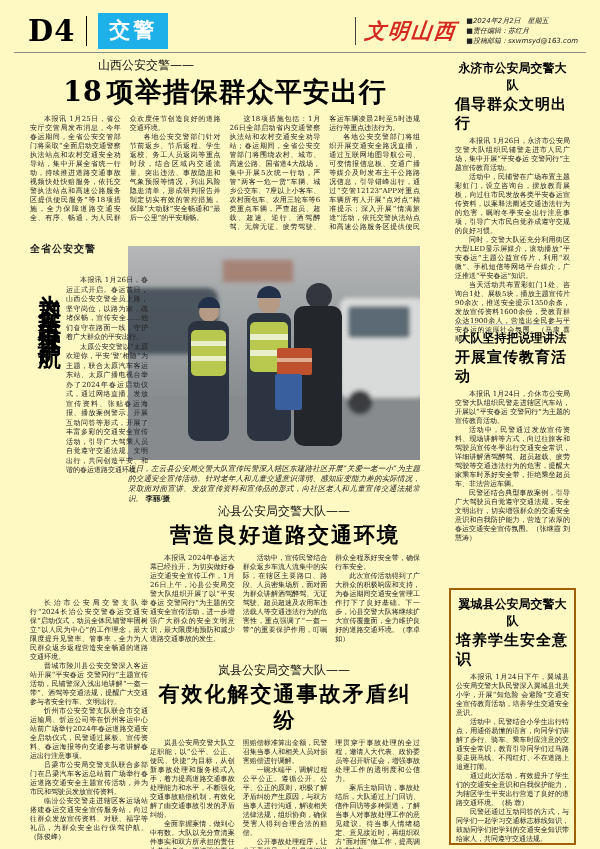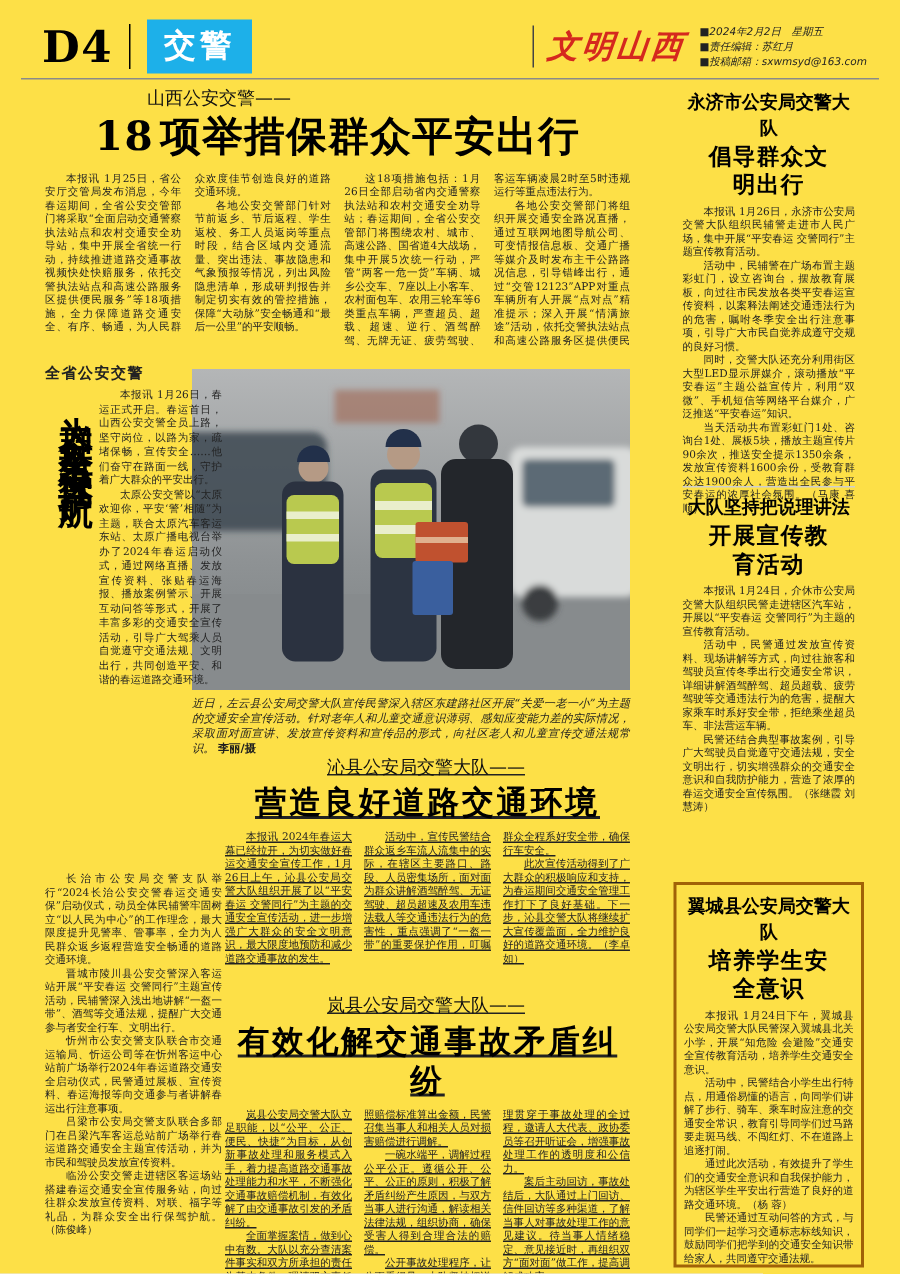--- a/index.html
+++ b/index.html
@@ -1,16 +1,16 @@
 <!DOCTYPE html>
 <html><head>
 <meta charset="utf-8">
 <style>
   html,body{margin:0;padding:0;background:#e9e9e9;}
-  .page{position:relative;width:600px;height:849px;background:#fde047;overflow:hidden;
+  .page{position:relative;width:600px;height:849px;background:#fef9c3;overflow:hidden;
         font-family:"DejaVu Serif","Liberation Serif",serif;color:#222;}
   .sans{font-family:"DejaVu Sans","Liberation Sans",sans-serif;}
   
   .header{position:absolute;left:28px;top:12px;right:22px;height:38px;display:flex;align-items:center;}
   .d4{font-size:29px;font-weight:bold;color:#000;letter-spacing:1px;}
   .hdiv{width:1px;height:30px;background:#000;margin:0 11px;}
   .section-box{background:#1db0e9;color:#fff;font-weight:bold;font-size:21px;
                padding:3px 11px 5px;letter-spacing:3px;}
   .hspacer{flex:1;}
   .logo-wrap{display:flex;align-items:center;gap:9px;}
@@ -26,42 +26,42 @@
   
   .main-story{position:absolute;left:30px;top:57px;width:390px;}
   .main-headline{font-size:27px;line-height:32px;}
   .main-headline .num{font-family:"DejaVu Serif",serif;margin-right:4px;}
   .main-body{margin-top:7px;height:121px;column-count:4;column-gap:9px;
              font-size:7px;line-height:9px;overflow:hidden;}
   
   .photo{position:absolute;left:128px;top:246px;width:292px;height:214px;overflow:hidden;background:#9aa0a3;}
   .caption{position:absolute;left:128px;top:464px;width:292px;font-size:7.5px;line-height:10px;
            text-align:justify;font-style:italic;color:#1e1e1e;}
-  .caption .credit{font-style:normal;font-weight:bold;white-space:nowrap;}
+  .caption .credit{font-style:normal;font-weight:bold;white-space:nowrap;font-family:Liberation Serif, serif;}
   
   .left-story{position:absolute;left:30px;top:242px;width:118px;}
-  .eyebrow{font-size:10px;font-weight:bold;margin-bottom:3px;letter-spacing:1px;}
+  .eyebrow{font-size:10px;font-weight:bold;margin-bottom:20px;letter-spacing:1px;}
   .left-top{display:flex;height:318px;overflow:hidden;}
   .vert-headline{writing-mode:vertical-rl;text-orientation:upright;font-weight:bold;
                  font-size:23px;letter-spacing:5px;width:36px;color:#000;}
   .left-narrow{flex:1;font-size:7px;line-height:9.5px;overflow:hidden;}
   .left-wide{margin-top:5px;height:266px;font-size:7px;line-height:9px;overflow:hidden;}
   
-  .mid-story{position:absolute;left:150px;width:270px;text-decoration:underline;}
+  .mid-story{position:absolute;left:150px;width:270px;}
   .mid1{top:503px;}
   .mid2{top:662px;}
   .mid-headline{font-size:21px;line-height:26px;letter-spacing:2px;}
   .mid-body{margin-top:6px;column-count:3;column-gap:8px;font-size:7px;line-height:9px;overflow:hidden;}
   .mid1 .mid-body{height:93px;}
   .mid2 .mid-body{height:131px;}
   
   .right-art{position:absolute;left:455px;width:115px;}
   .ra{top:60px;} .rb{top:330px;}
   .r-org{text-align:center;font-weight:bold;font-size:12px;color:#000;}
-  .r-title{text-align:center;font-weight:bold;font-size:15px;color:#000;margin:1px 12px 4px;letter-spacing:1px;}
+  .r-title{text-align:left;font-weight:bold;font-size:15px;color:#000;margin:1px 0 4px;letter-spacing:1px;}
   .r-body{font-size:7px;line-height:9px;text-align:justify;overflow:hidden;}
   .ra .r-body{height:224px;} .rb .r-body{height:216px;}
   .red-box{position:absolute;left:449px;top:588px;width:127px;height:257px;
            border:2px solid #a16207;box-sizing:border-box;padding:6px 5px;}
   .red-box .r-body{height:198px;}
   .r-divider{position:absolute;left:455px;width:115px;border-top:1px solid #cfcfcf;}
   .rd1{top:324px;} 
 </style>
 </head>
 <body>

